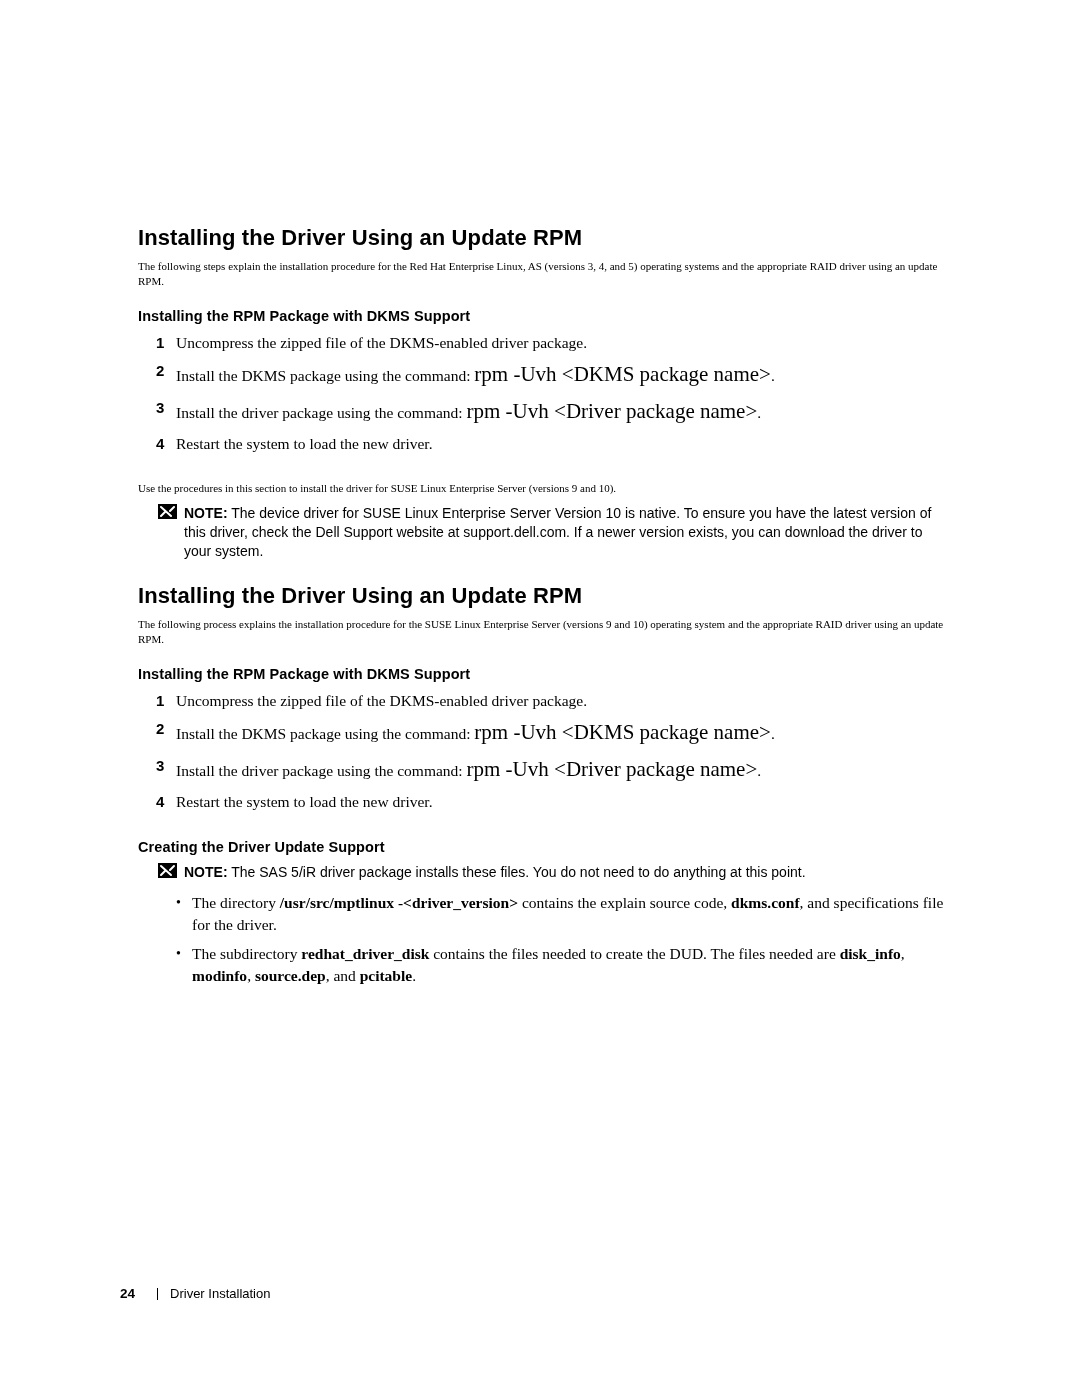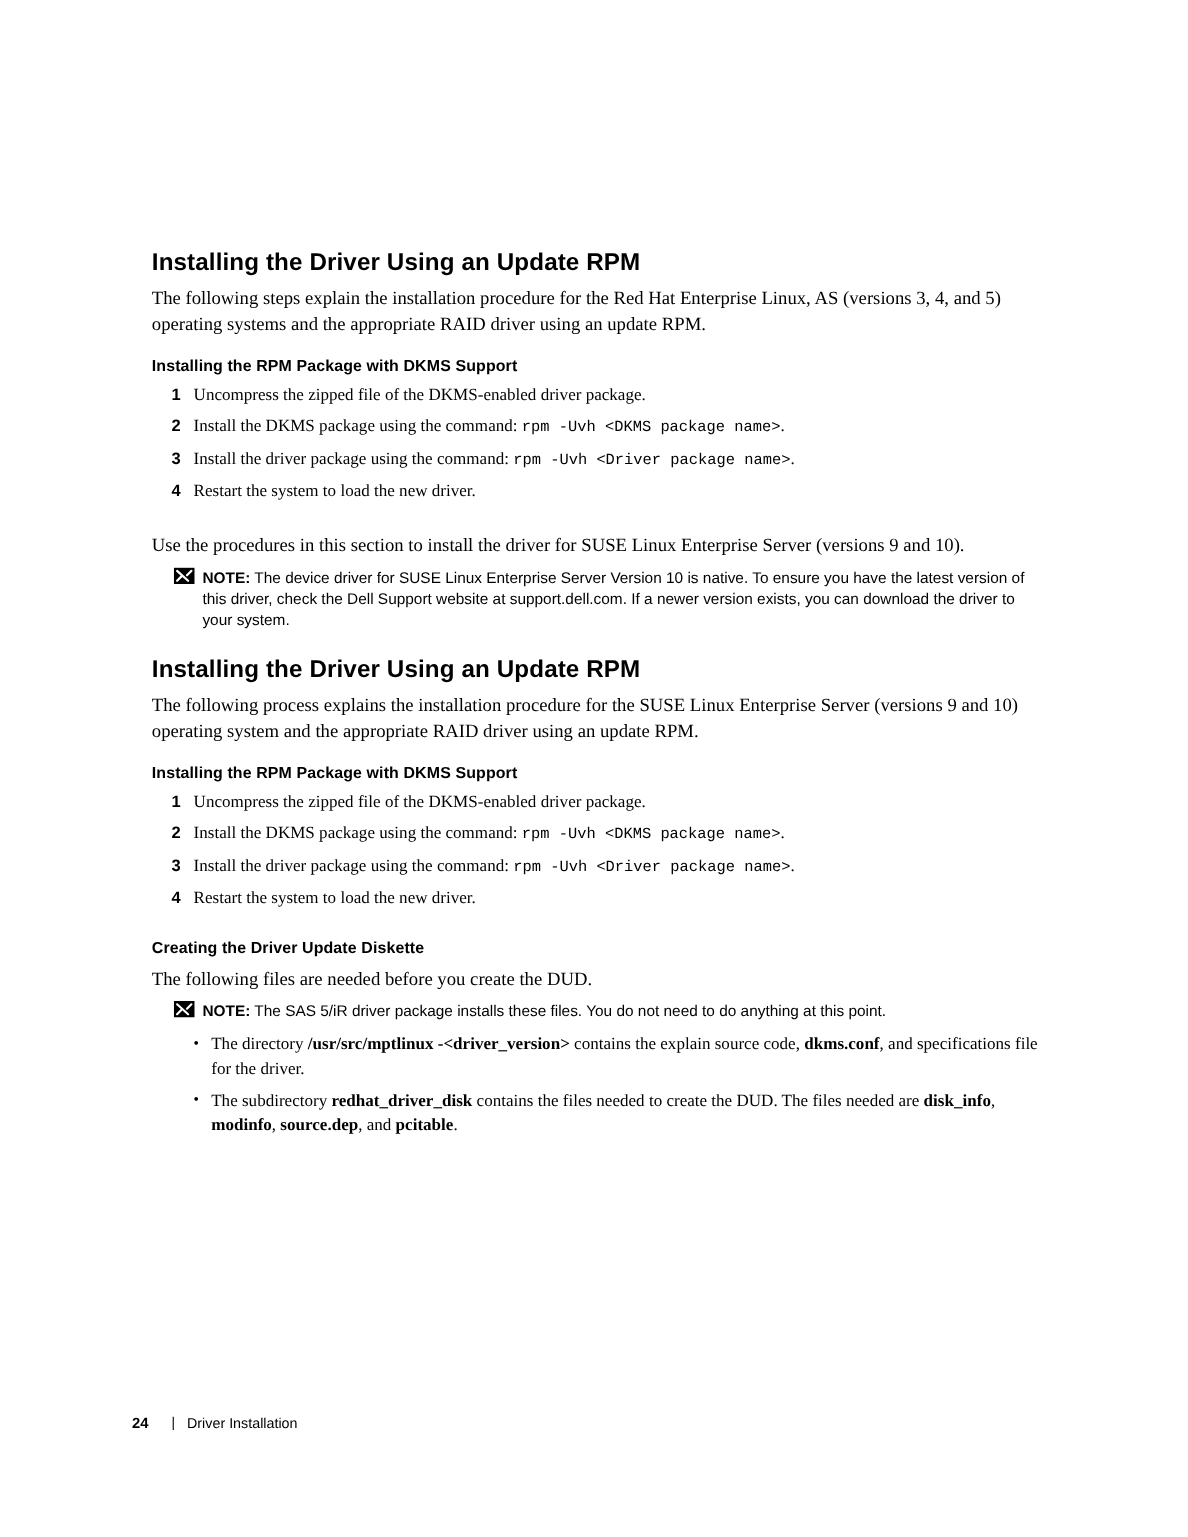--- a/index.html
+++ b/index.html
@@ -17,21 +17,21 @@
   }
   .h2 {
     font-family: Helvetica, Arial, sans-serif;
     font-weight: bold;
     font-size: 22px;
     margin: 0 0 8px 0;
     letter-spacing: 0.1px;
   }
   .para {
     font-family: Georgia, "Times New Roman", serif;
-    font-size: 17px;
+    font-size: 11px;
     line-height: 1.4;
     margin: 0 0 18px 0;
   }
   .h3 {
     font-family: Helvetica, Arial, sans-serif;
     font-weight: bold;
     font-size: 14.5px;
     margin: 0 0 8px 0;
     letter-spacing: 0.1px;
   }
@@ -53,22 +53,22 @@
   .ol li::before {
     content: counter(step);
     position: absolute;
     left: -4px;
     top: 0;
     font-family: Helvetica, Arial, sans-serif;
     font-weight: bold;
     font-size: 15px;
   }
   .mono {
-    font-family: Liberation Mono, monospace;
-    font-size: 14px;
+    font-family: Liberation Serif, serif;
+    font-size: 21px;
     text-align: right;
   }
   .h1 {
     font-family: Helvetica, Arial, sans-serif;
     font-weight: bold;
     font-size: 25px;
     margin: 0 0 10px 0;
     letter-spacing: 0.2px;
   }
   .note-block {
@@ -184,22 +184,21 @@
     <li>Uncompress the zipped file of the DKMS-enabled driver package.</li>
     <li>
       <span>Install the DKMS package using the command: </span><span class="mono">rpm -Uvh &lt;DKMS package name&gt;</span><span>.</span>
     </li>
     <li>
       <span>Install the driver package using the command: </span><span class="mono">rpm -Uvh &lt;Driver package name&gt;</span><span>.</span>
     </li>
     <li>Restart the system to load the new driver.</li>
   </ol>
 
-  <div class="h3">Creating the Driver Update Diskette</div>
-  <p class="para" style="margin-bottom:8px;">The following files are needed before you create the DUD.</p>
+  <div class="h3">Creating the Driver Update Support</div>
 
   <div class="note-block single">
     <span class="note-icon">
       <svg width="19" height="15" viewBox="0 0 19 15">
         <rect x="0" y="0" width="19" height="15" fill="#000"></rect>
         <path d="M3 3 L13 12 M3 12 L7 8 M16 3 L12 7" stroke="#fff" stroke-width="2" fill="none" stroke-linecap="round"></path>
       </svg>
     </span>
     <span class="note-text">
       <span class="note-label">NOTE:</span>

